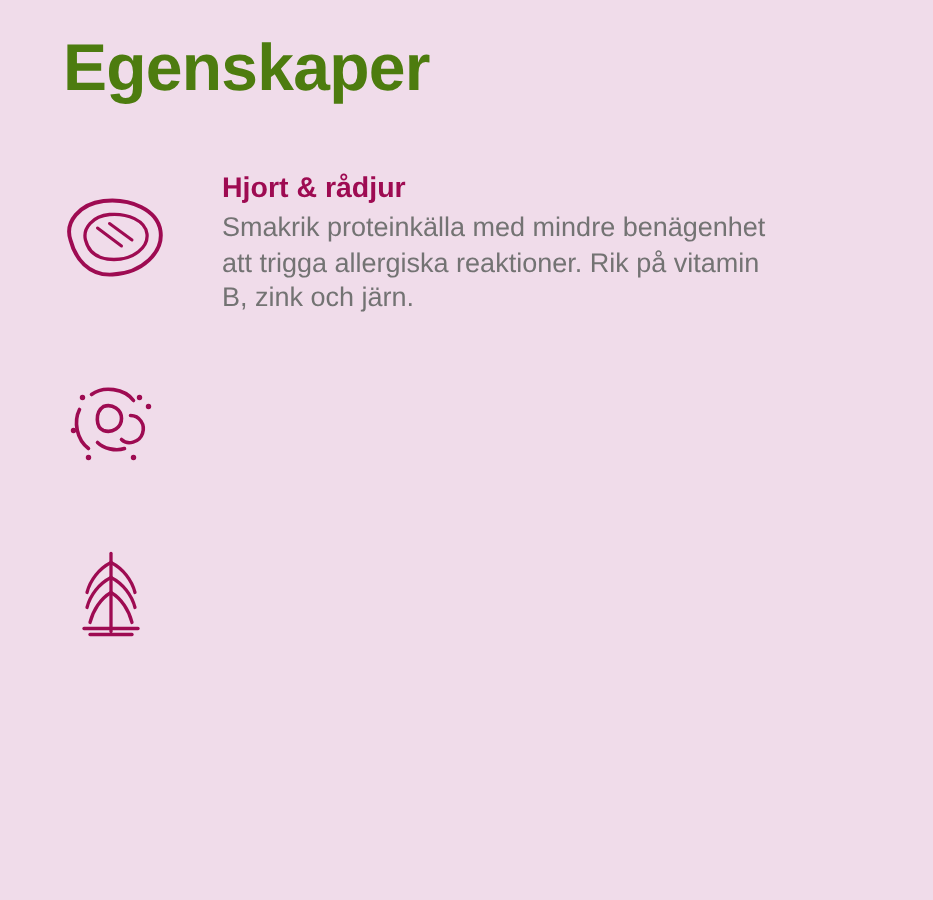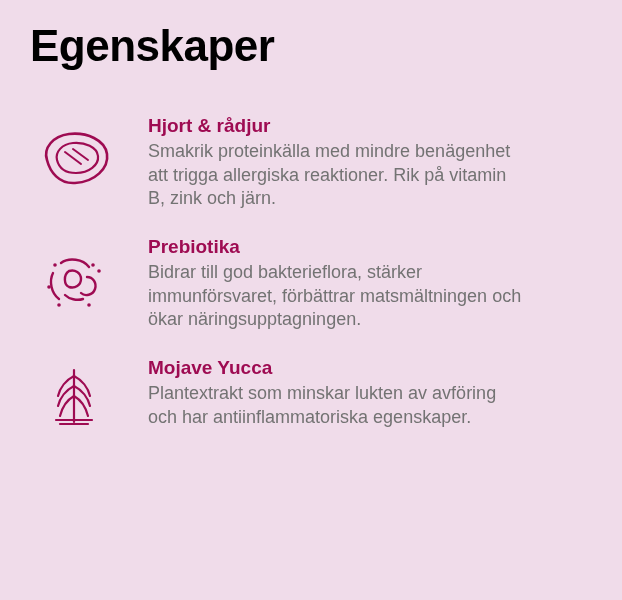--- a/index.html
+++ b/index.html
@@ -15,25 +15,25 @@
   }
   .page {
     position: relative;
     width: 622px;
     height: 600px;
     background: #f0dcea;
     box-sizing: border-box;
   }
   .title {
     position: absolute;
-    left: 30px;
+    left: 42px;
     top: 22px;
     font-size: 44px;
     font-weight: bold;
-    color: #000000;
+    color: #4d7c0f;
     letter-spacing: -0.5px;
     line-height: 1.1;
     margin: 0;
   }
   .features {
     position: absolute;
     left: 0;
     top: 100px;
     width: 544px;
   }
@@ -123,44 +123,36 @@
               <circle cx="16" cy="16" r="1.8" fill="#9e0b52" stroke="none"></circle>
               <circle cx="54" cy="16" r="1.8" fill="#9e0b52" stroke="none"></circle>
               <circle cx="10" cy="38" r="1.8" fill="#9e0b52" stroke="none"></circle>
               <circle cx="60" cy="22" r="1.8" fill="#9e0b52" stroke="none"></circle>
               <circle cx="20" cy="56" r="1.8" fill="#9e0b52" stroke="none"></circle>
               <circle cx="50" cy="56" r="1.8" fill="#9e0b52" stroke="none"></circle>
             </g>
           </svg>
         </span>
       </div>
-      <div class="text-col">
-        <div class="feature-title">Prebiotika</div>
-        <div class="feature-desc">Bidrar till god bakterieflora, stärker immunförsvaret, förbättrar matsmältningen och ökar näringsupptagningen.</div>
-      </div>
     </div>
 
     <div class="feature row-4 last">
       <div class="icon-col">
         <span class="icon">
           <svg width="64" height="62" viewBox="0 0 64 62" fill="none">
             <g stroke="#9e0b52" stroke-width="2.2" fill="none" stroke-linecap="round">
               <path d="M32 4 L32 56"></path>
               <path d="M32 10 C24 14 18 22 16 30"></path>
               <path d="M32 10 C40 14 46 22 48 30"></path>
               <path d="M32 20 C24 24 18 32 16 40"></path>
               <path d="M32 20 C40 24 46 32 48 40"></path>
               <path d="M32 30 C25 34 20 42 18 50"></path>
               <path d="M32 30 C39 34 44 42 46 50"></path>
               <path d="M14 54 L50 54"></path>
               <path d="M18 58 L46 58"></path>
             </g>
           </svg>
         </span>
       </div>
-      <div class="text-col">
-        <div class="feature-title">Mojave Yucca</div>
-        <div class="feature-desc">Plantextrakt som minskar lukten av avföring och har antiinflammatoriska egenskaper.</div>
-      </div>
     </div>
 
   </div>
 </div>
 
 </body></html>

